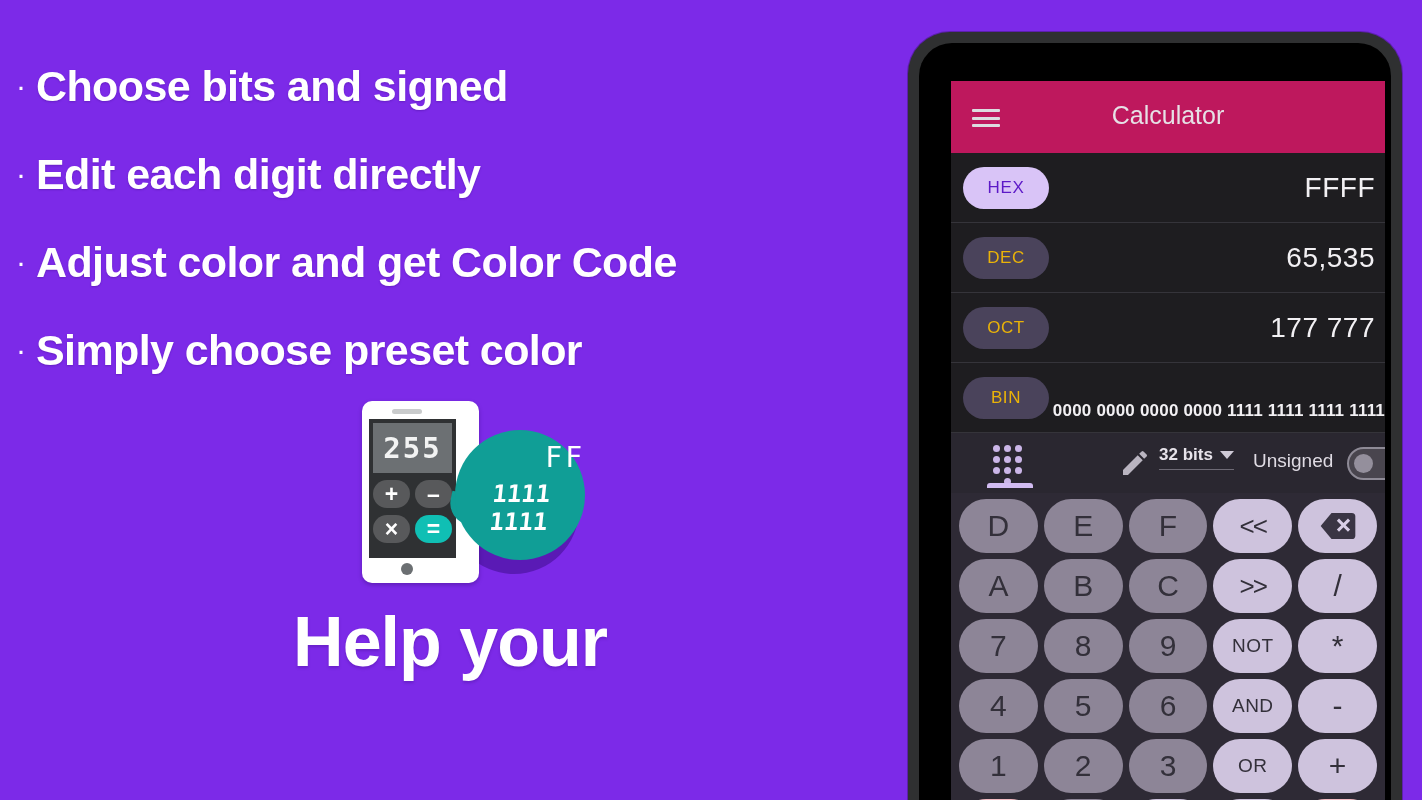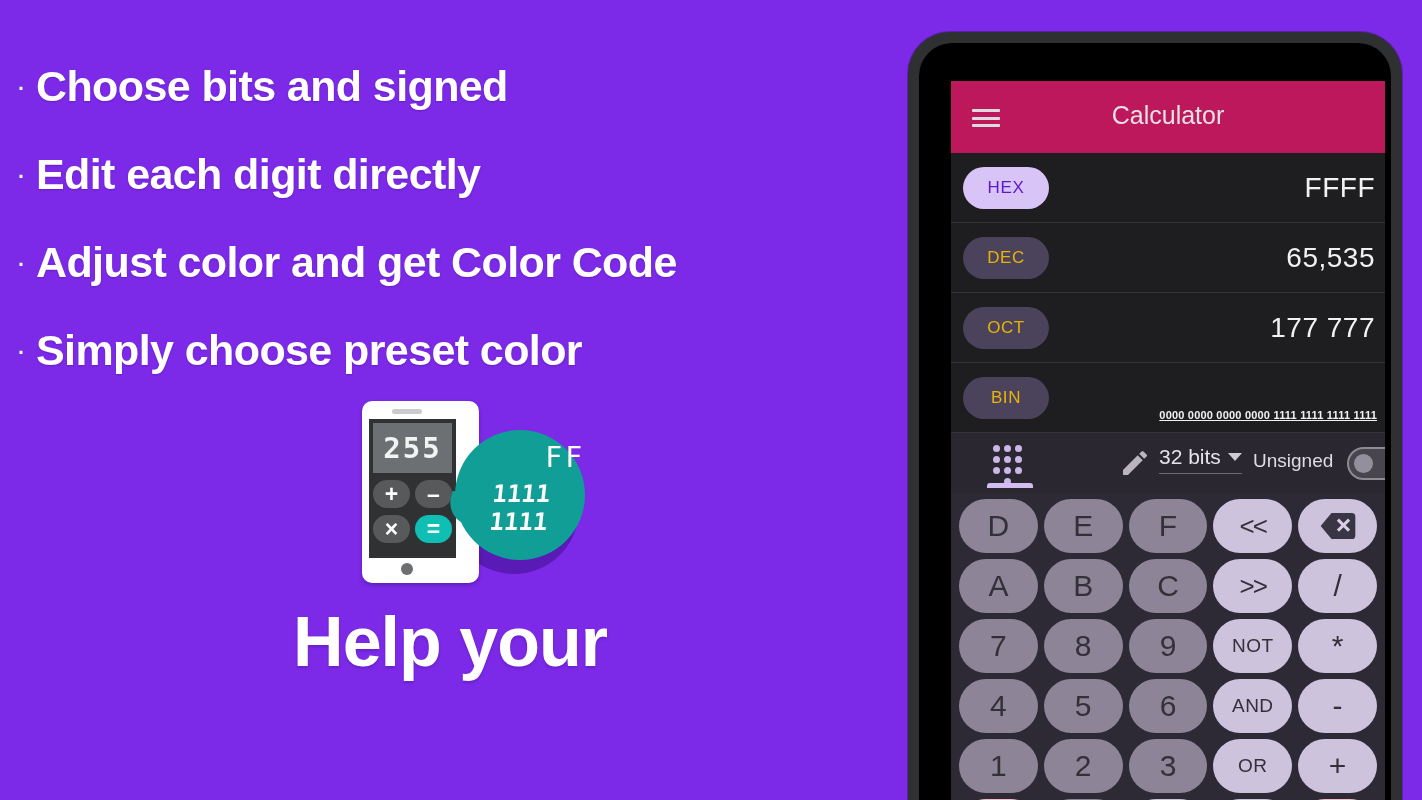--- a/index.html
+++ b/index.html
@@ -161,24 +161,23 @@
     color:#eab308; font-size:17px; letter-spacing:.6px;
   }
   .chip.active { background:#D9C4F7; color:#5C19C7; font-weight:normal; }
   .cval {
     position:absolute; right:10px; top:0; height:70px;
     display:flex; align-items:center; justify-content:flex-end;
     color:#F2F0F3; font-size:28px; letter-spacing:.5px;
     white-space:nowrap;
   }
   .cval.bin {
-    font-size:11px; font-weight:bold; letter-spacing:.2px;
+    font-size:17px; font-weight:bold; letter-spacing:.2px;
     align-items:flex-end; padding-bottom:12px;
-    right:8px;
-    text-decoration:underline;
+    right:0;
   }
 
   
   .optbar {
     position:relative; height:60px; background:#2A2730;
     display:flex; align-items:center;
   }
   .tab-keypad { position:absolute; left:42px; top:12px; width:34px; height:34px; }
   .dot-grid { display:grid; grid-template-columns:repeat(3,7px); gap:4px; }
   .dot-grid i { display:block; width:7px; height:7px; border-radius:50%; background:#CBB6E8; }
@@ -186,21 +185,21 @@
   .tab-underline {
     position:absolute; left:36px; top:50px; width:46px; height:5px;
     background:#D2BCF2; border-radius:3px 3px 0 0;
   }
   .tab-pencil { position:absolute; left:168px; top:14px; width:32px; height:32px; }
   .bits-select {
     position:absolute; left:208px; top:12px;
     display:flex; align-items:center; gap:7px;
     border-bottom:1px solid #6E6A75; padding-bottom:4px;
   }
-  .bits-label { color:#E7E3EA; font-size:21px; font-weight:normal; }
+  .bits-label { color:#E7E3EA; font-size:17px; font-weight:bold; }
   .caret {
     width:0; height:0; border-left:7px solid transparent;
     border-right:7px solid transparent; border-top:8px solid #CFCAD6;
   }
   .signed-label {
     position:absolute; left:302px; top:17px;
     color:#DFDBE3; font-size:19px;
   }
   .toggle {
     position:absolute; left:396px; top:14px;

